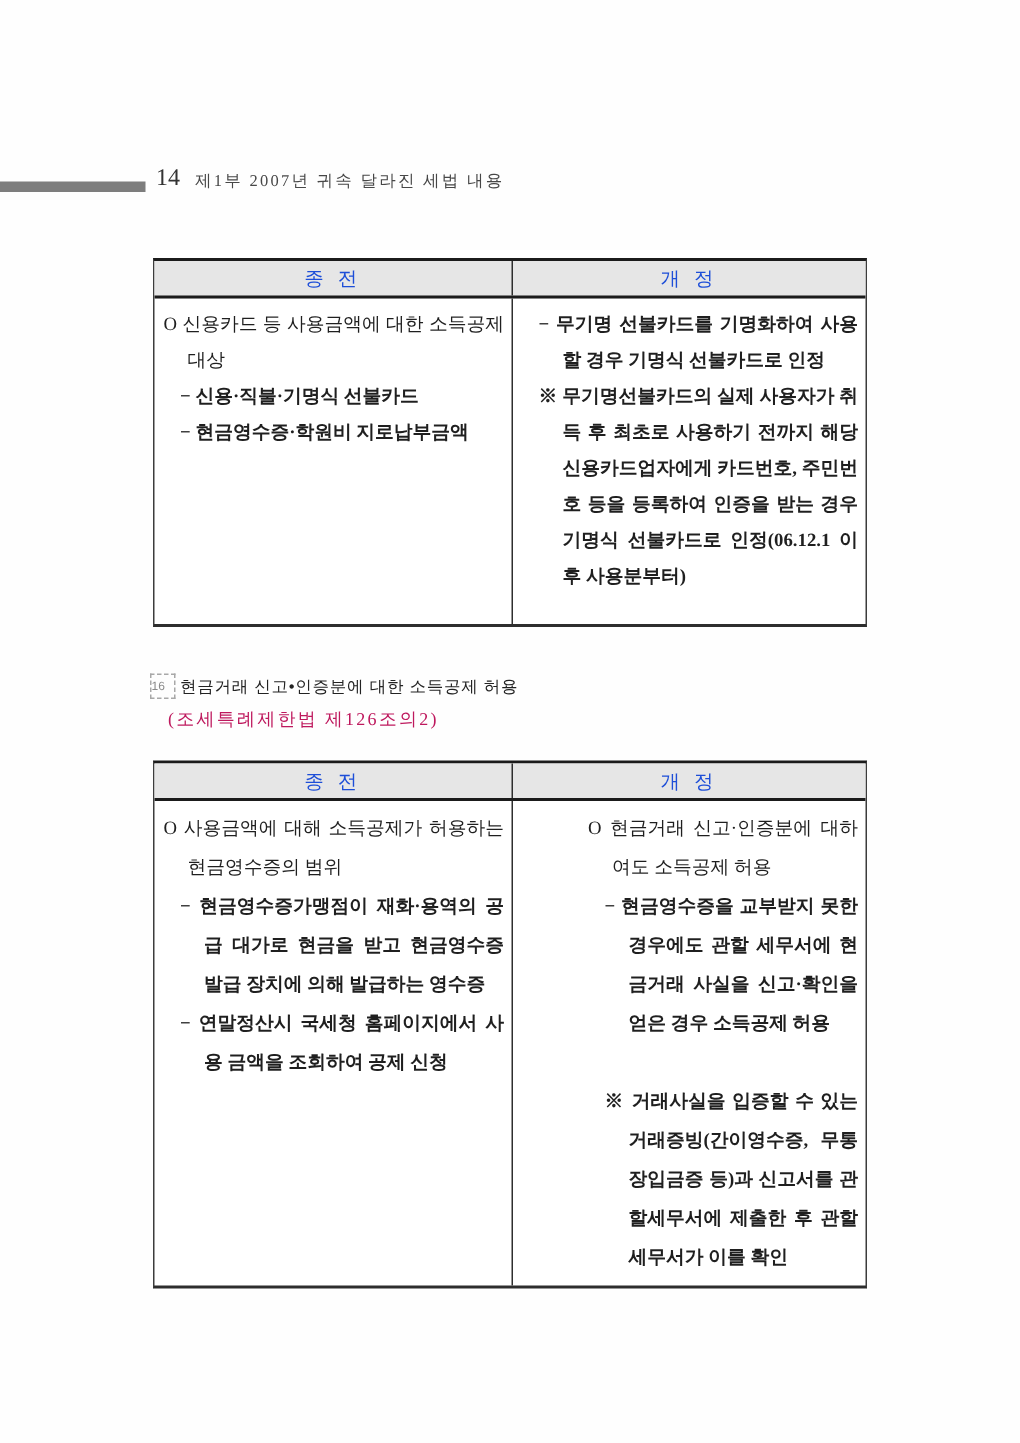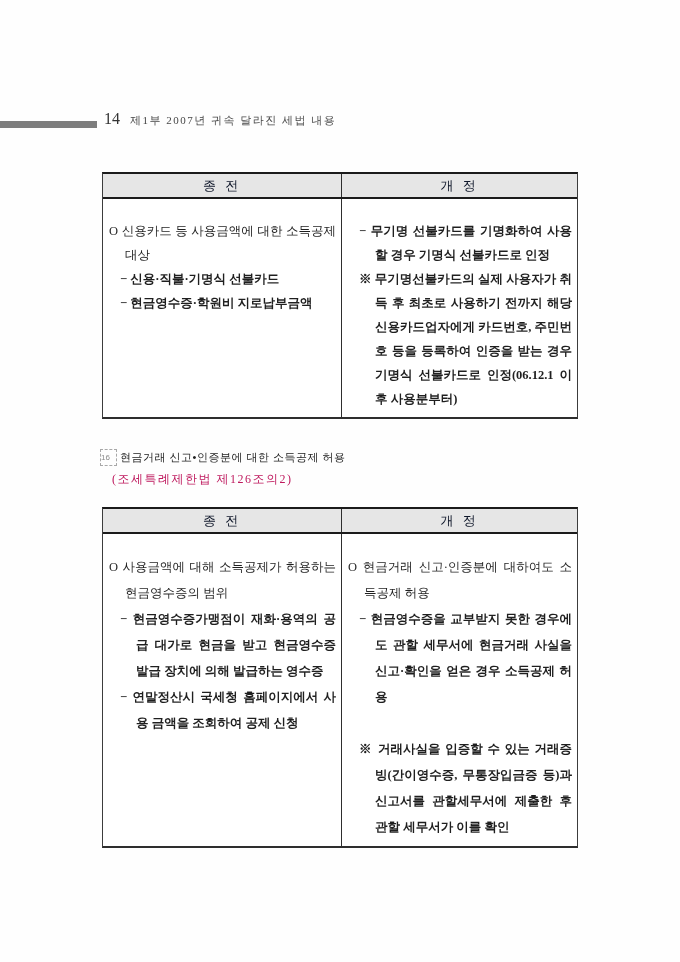--- a/index.html
+++ b/index.html
@@ -19,27 +19,27 @@
   
   .cmp-table {
     position:absolute; left:102px; width:476px; box-sizing:border-box;
     border:1px solid #3c3c3c; border-top:2.5px solid #1b1b1b; border-bottom:2px solid #2e2e2e;
     font-size:12.5px; background:#fff;
   }
   .t1 { top:172px; }
   .t2 { top:507px; }
   .thead { display:flex; background:#e6e6e6; border-bottom:2px solid #1b1b1b; height:23px; }
   .hc { display:flex; align-items:center; justify-content:center;
-        font-size:13px; letter-spacing:3px; color:#0f172a; }
+        font-size:13px; letter-spacing:3px; color:#1d4ed8; }
   .hc.left { width:239px; box-sizing:border-box; border-right:1px solid #2e2e2e; }
   .hc.right { flex:1; }
   .tbody { display:flex; align-items:stretch; }
   .t1 .tbody { min-height:217px; }
-  .t2 .tbody { min-height:259px; }
-  .cell { padding:20px 5px 6px 6px; box-sizing:border-box;
+  .t2 .tbody { min-height:259px;gap:44px; }
+  .cell { padding:5px 5px 6px 6px; box-sizing:border-box;
           text-align:justify; word-break:break-all; }
   .t1 .cell { line-height:24px; }
   .t2 .cell { line-height:26px; }
   .cell.left { width:239px; border-right:1px solid #2e2e2e; }
   .cell.right { flex:1; }
   .para { padding-left:16px; text-indent:-16px; }
   .para.lvl1 { margin-left:11px;font-weight:bold; }
   .t2 .para.gap { margin-top:26px; }
   .mk { letter-spacing:0; }
 

